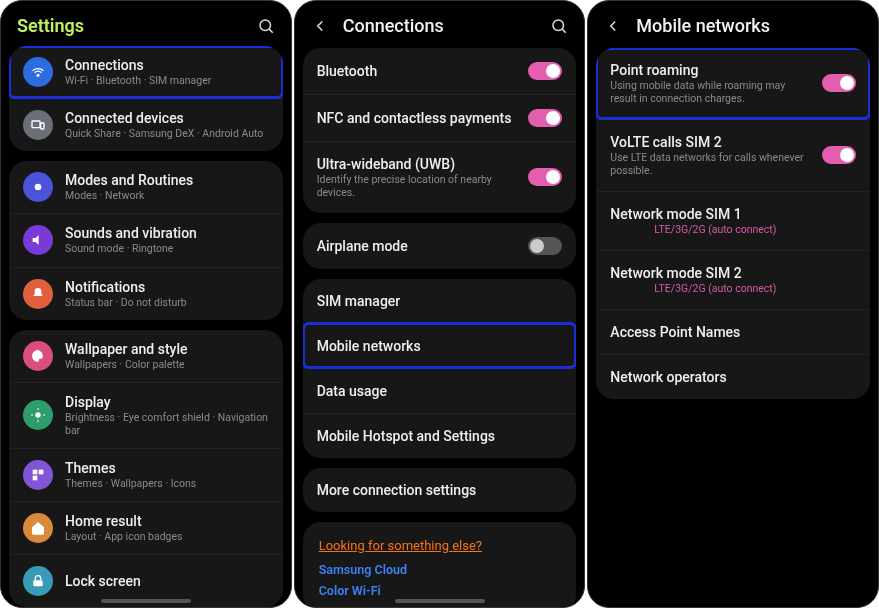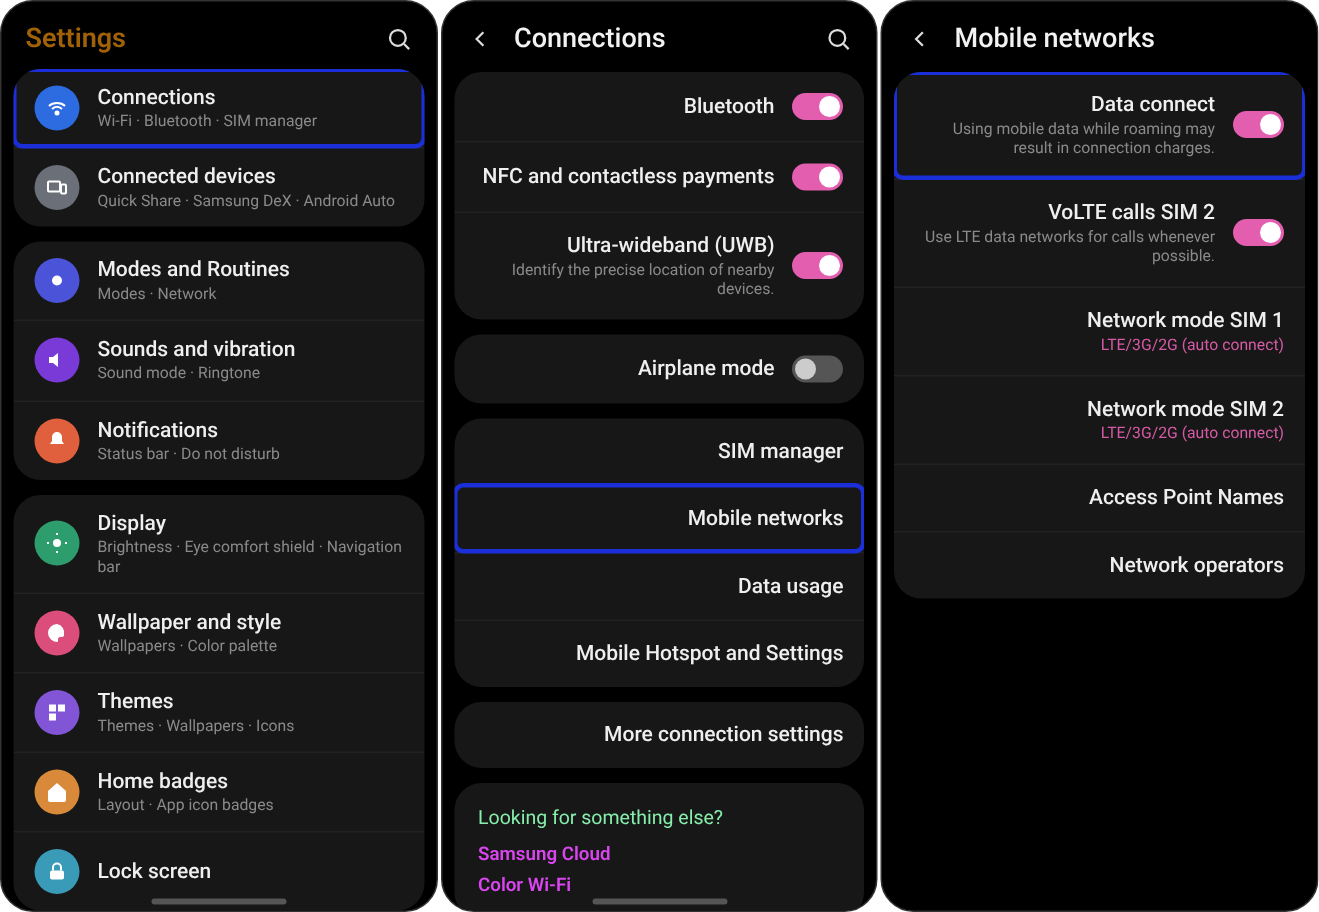--- a/index.html
+++ b/index.html
@@ -24,21 +24,21 @@
     position: relative;
   }
   .header {
     display: flex;
     align-items: center;
     padding: 14px 16px 10px 16px;
     gap: 10px;
   }
   .header .title {
     flex: 1;
-    color: #a16207;
+    color: #bef264;
     font-size: 18px;
     font-weight: 600;
   }
   .header.sub .title {
     color: #f2f2f2;
     font-weight: 500;
   }
   .search-icon svg, .back-icon svg { display:block; }
   .search-icon, .back-icon { color:#ddd; cursor:pointer; }
   .back-icon { margin-right:4px; }
@@ -50,21 +50,21 @@
     overflow: hidden;
   }
   .row {
     display:flex;
     align-items:center;
     padding:11px 14px;
     gap:12px;
     border-top:1px solid rgba(255,255,255,0.05);
   }
   .row:first-child { border-top:none; }
-  .row.tall { padding:14px 14px;text-align:right; }
+  .row.tall { padding:14px 14px; }
   .icon-chip {
     width:30px; height:30px;
     border-radius:50%;
     display:flex; align-items:center; justify-content:center;
     flex-shrink:0;
   }
   .icon-chip svg { width:16px; height:16px; }
   .txtcol { flex:1; min-width:0; display:flex; flex-direction:column; gap:1px;}
   .lbl { color:#efefef; font-size:14px; font-weight:500; }
   .sub { color:#8a8a8a; font-size:10.5px; line-height:1.25; }
@@ -75,22 +75,22 @@
   }
   .toggle::after{
     content:""; position:absolute; width:14px; height:14px; border-radius:50%;
     top:2px; background:#fff;
   }
   .toggle.on { background:#e45eb0; }
   .toggle.on::after { right:2px; }
   .toggle.off { background:#555; }
   .toggle.off::after { left:2px; background:#ccc; }
   .highlight { outline:3px solid #1a2fd8; outline-offset:-2px; border-radius:6px; }
-  .heading-also { color:#86efac; font-size:13px; padding:4px 0 6px 2px;}
-  .link { color:#d946ef; font-size:12.5px; font-weight:600; padding:3px 2px;}
+  .heading-also { color:#f97316; font-size:13px; padding:4px 0 6px 2px;text-decoration:underline;}
+  .link { color:#3b82f6; font-size:12.5px; font-weight:600; padding:3px 2px;}
   .scrollbar {
     position:absolute; bottom:4px; left:50%; transform:translateX(-50%);
     width:90px; height:4px; background:#555; border-radius:2px;
   }
 </style>
 </head>
 <body>
 
 <div class="phone">
   <div class="header">
@@ -160,40 +160,40 @@
             </svg>
           </div>
           <div class="txtcol">
             <div class="lbl">Notifications</div>
             <div class="sub">Status bar · Do not disturb</div>
           </div>
         </div>
       </div>
       <div class="card">
         <div class="row">
+          <div class="icon-chip" style="background: rgb(219, 77, 123);">
+            <svg viewBox="0 0 24 24" fill="#fff">
+              <path d="M12 3a9 9 0 1 0 0 18c1 0 1-1 1-1v-2c0-1 1-2 2-2h2c1 0 2-1 2-2a9 9 0 0 0-7-11z"></path>
+            </svg>
+          </div>
+          <div class="txtcol">
+            <div class="lbl">Wallpaper and style</div>
+            <div class="sub">Wallpapers · Color palette</div>
+          </div>
+        </div>
+        <div class="row">
           <div class="icon-chip" style="background: rgb(46, 157, 110);">
             <svg viewBox="0 0 24 24" fill="#fff">
               <circle cx="12" cy="12" r="4"></circle>
               <path stroke="#fff" stroke-width="2" d="M12 2v2M12 20v2M2 12h2M20 12h2"></path>
             </svg>
           </div>
           <div class="txtcol">
             <div class="lbl">Display</div>
             <div class="sub">Brightness · Eye comfort shield · Navigation bar</div>
-          </div>
-        </div>
-        <div class="row">
-          <div class="icon-chip" style="background: rgb(219, 77, 123);">
-            <svg viewBox="0 0 24 24" fill="#fff">
-              <path d="M12 3a9 9 0 1 0 0 18c1 0 1-1 1-1v-2c0-1 1-2 2-2h2c1 0 2-1 2-2a9 9 0 0 0-7-11z"></path>
-            </svg>
-          </div>
-          <div class="txtcol">
-            <div class="lbl">Wallpaper and style</div>
-            <div class="sub">Wallpapers · Color palette</div>
           </div>
         </div>
         <div class="row">
           <div class="icon-chip" style="background: rgb(130, 85, 214);">
             <svg viewBox="0 0 24 24" fill="#fff">
               <rect x="4" y="4" width="7" height="7"></rect>
               <rect x="13" y="4" width="7" height="7"></rect>
               <rect x="4" y="13" width="7" height="7"></rect>
             </svg>
           </div>
@@ -202,21 +202,21 @@
             <div class="sub">Themes · Wallpapers · Icons</div>
           </div>
         </div>
         <div class="row">
           <div class="icon-chip" style="background: rgb(216, 138, 58);">
             <svg viewBox="0 0 24 24" fill="#fff">
               <path d="M3 11l9-8 9 8v9a2 2 0 0 1-2 2H5a2 2 0 0 1-2-2z"></path>
             </svg>
           </div>
           <div class="txtcol">
-            <div class="lbl">Home badges</div>
+            <div class="lbl">Home result</div>
             <div class="sub">Layout · App icon badges</div>
           </div>
         </div>
         <div class="row">
           <div class="icon-chip" style="background: rgb(58, 155, 184);">
             <svg viewBox="0 0 24 24" fill="#fff">
               <rect x="5" y="11" width="14" height="9" rx="2"></rect>
               <path fill="none" stroke="#fff" stroke-width="2" d="M8 11V8a4 4 0 1 1 8 0v3"></path>
             </svg>
           </div>
@@ -318,21 +318,21 @@
       <svg width="18" height="18" viewBox="0 0 24 24" fill="none" stroke="currentColor" stroke-width="2">
           <polyline points="15 18 9 12 15 6"></polyline>
         </svg>
     </span>
     <div class="title">Mobile networks</div>
   </div>
   <div class="content" id="s3">
       <div class="card">
         <div class="row tall highlight">
           <div class="txtcol">
-            <div class="lbl">Data connect</div>
+            <div class="lbl">Point roaming</div>
             <div class="sub">Using mobile data while roaming may result in connection charges.</div>
           </div>
           <div class="toggle on"></div>
         </div>
         <div class="row tall">
           <div class="txtcol">
             <div class="lbl">VoLTE calls SIM 2</div>
             <div class="sub">Use LTE data networks for calls whenever possible.</div>
           </div>
           <div class="toggle on"></div>

